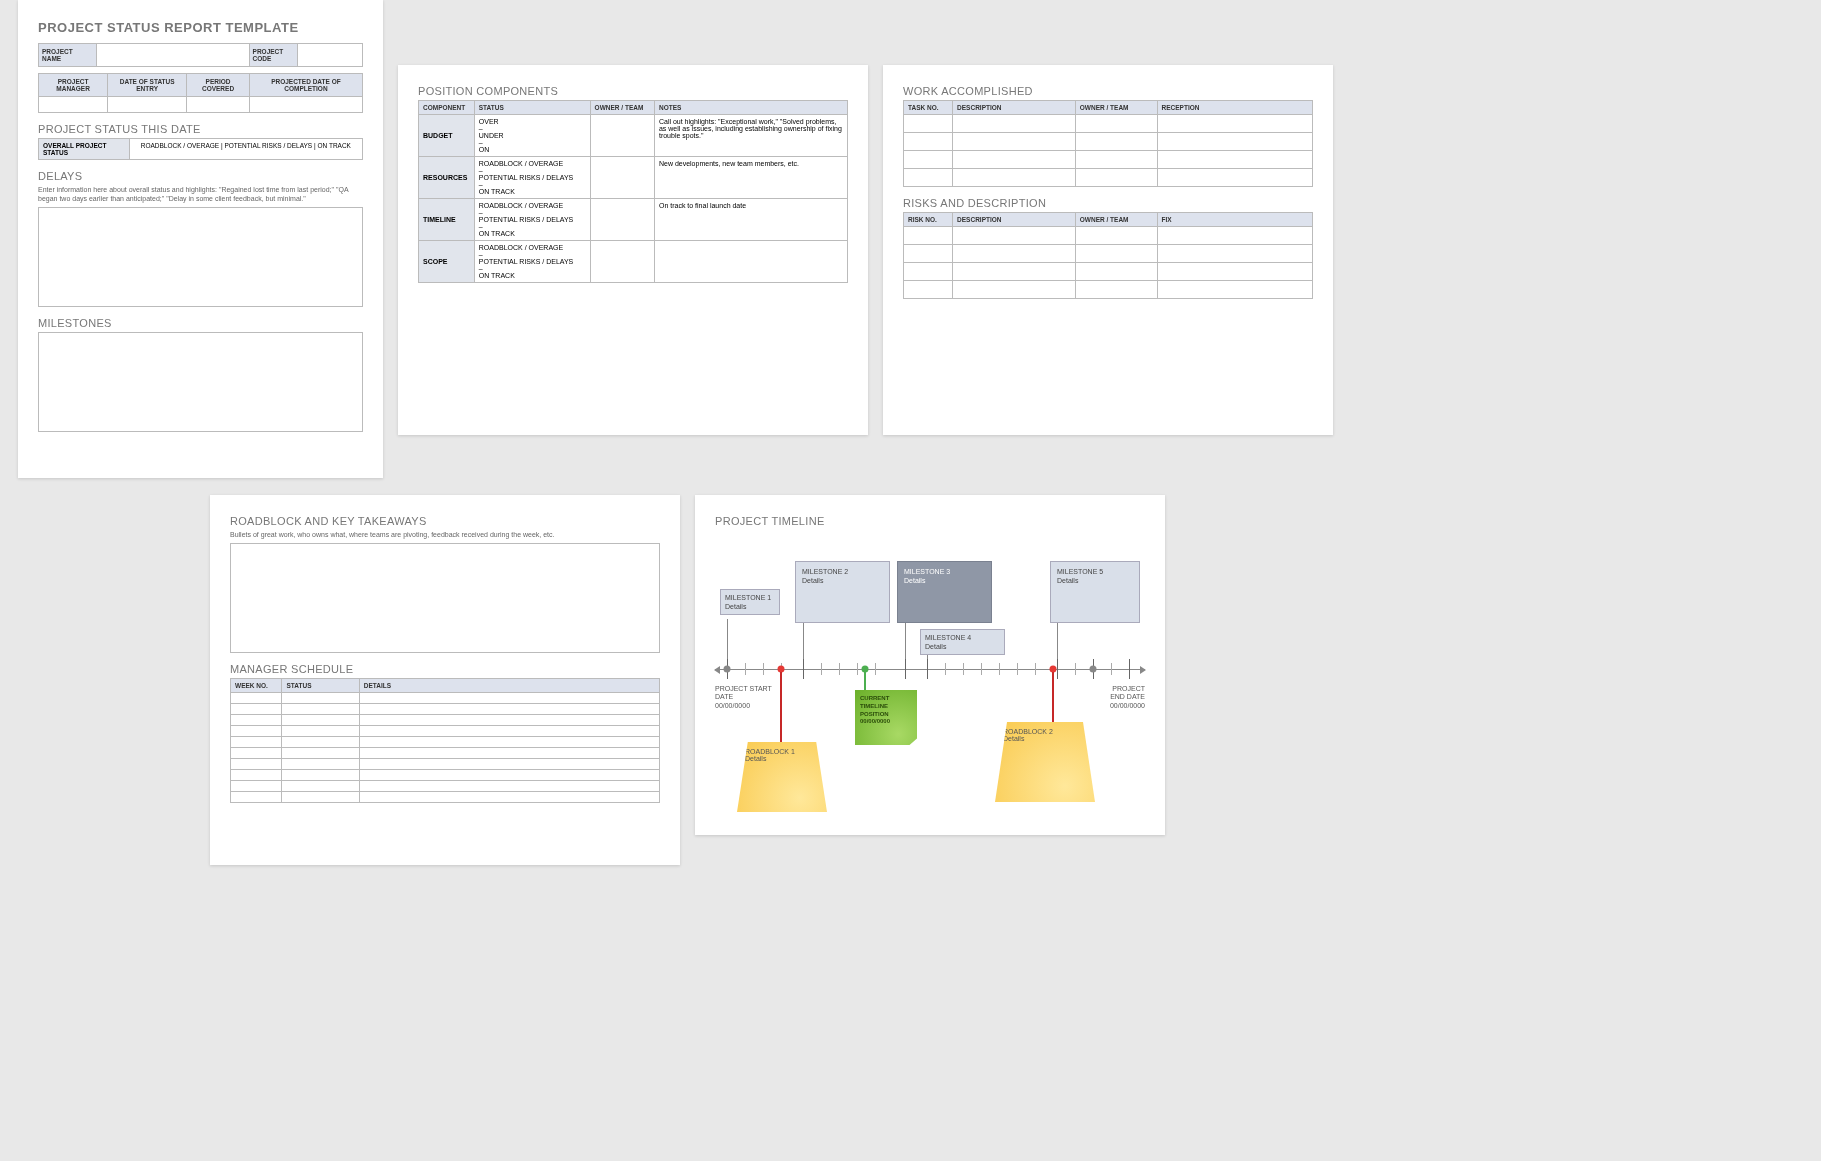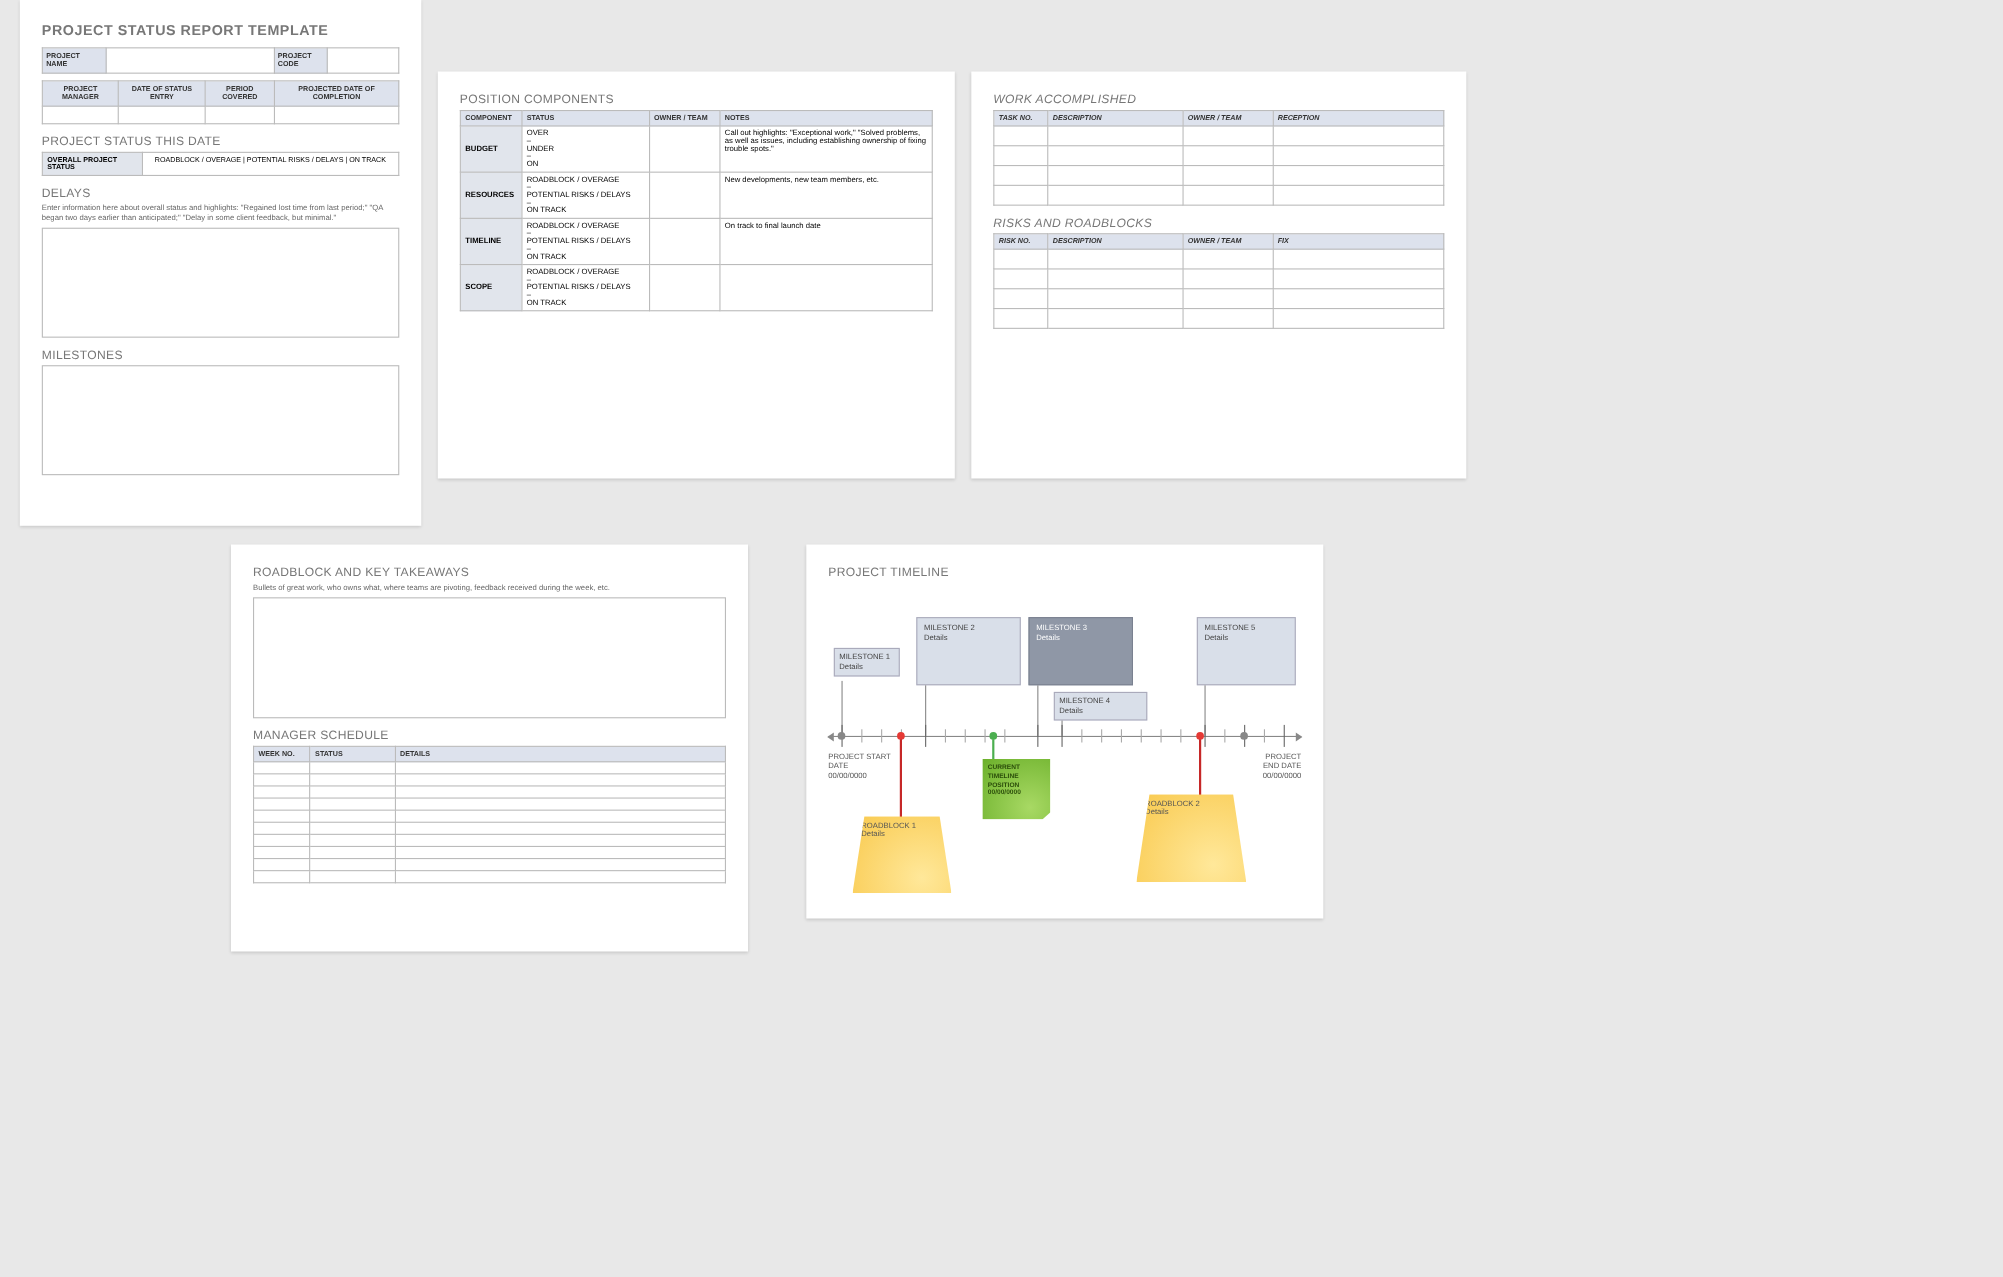--- a/index.html
+++ b/index.html
@@ -10,23 +10,23 @@
       padding: 10px;
     }
     .page {
       background: #fff;
       box-shadow: 0 1px 3px rgba(0,0,0,0.15);
       padding: 20px;
       position: absolute;
     }
     .page1 { left: 18px; top: 0; width: 365px; height: 478px; }
     .page2 { left: 398px; top: 65px; width: 470px; height: 370px; }
-    .page3 { left: 883px; top: 65px; width: 450px; height: 370px; font-style: italic; }
+    .page3 { left: 883px; top: 65px; width: 450px; height: 370px; }
     .page4 { left: 210px; top: 495px; width: 470px; height: 370px; }
-    .page5 { left: 733px; top: 495px; width: 470px; height: 340px; }
+    .page5 { left: 695px; top: 495px; width: 470px; height: 340px; }
 
     .title {
       color: #777;
       font-size: 13px;
       font-weight: bold;
       letter-spacing: 0.5px;
       margin-bottom: 8px;
     }
     .section-title {
       color: #777;
@@ -259,21 +259,21 @@
         </tr>
     <tr>
           <td style="height:18px"></td>
           <td></td>
           <td></td>
           <td></td>
         </tr>
   </tbody>
     </table>
 
-  <div class="section-title">RISKS AND ROADBLOCKS</div>
+  <div class="section-title">RISKS AND DESCRIPTION</div>
   <table>
     <tbody>
         <tr>
       <th style="width:12%">RISK NO.</th>
       <th style="width:30%">DESCRIPTION</th>
       <th style="width:20%">OWNER / TEAM</th>
       <th>FIX</th>
     </tr>
     <tr>
           <td style="height:18px"></td>

